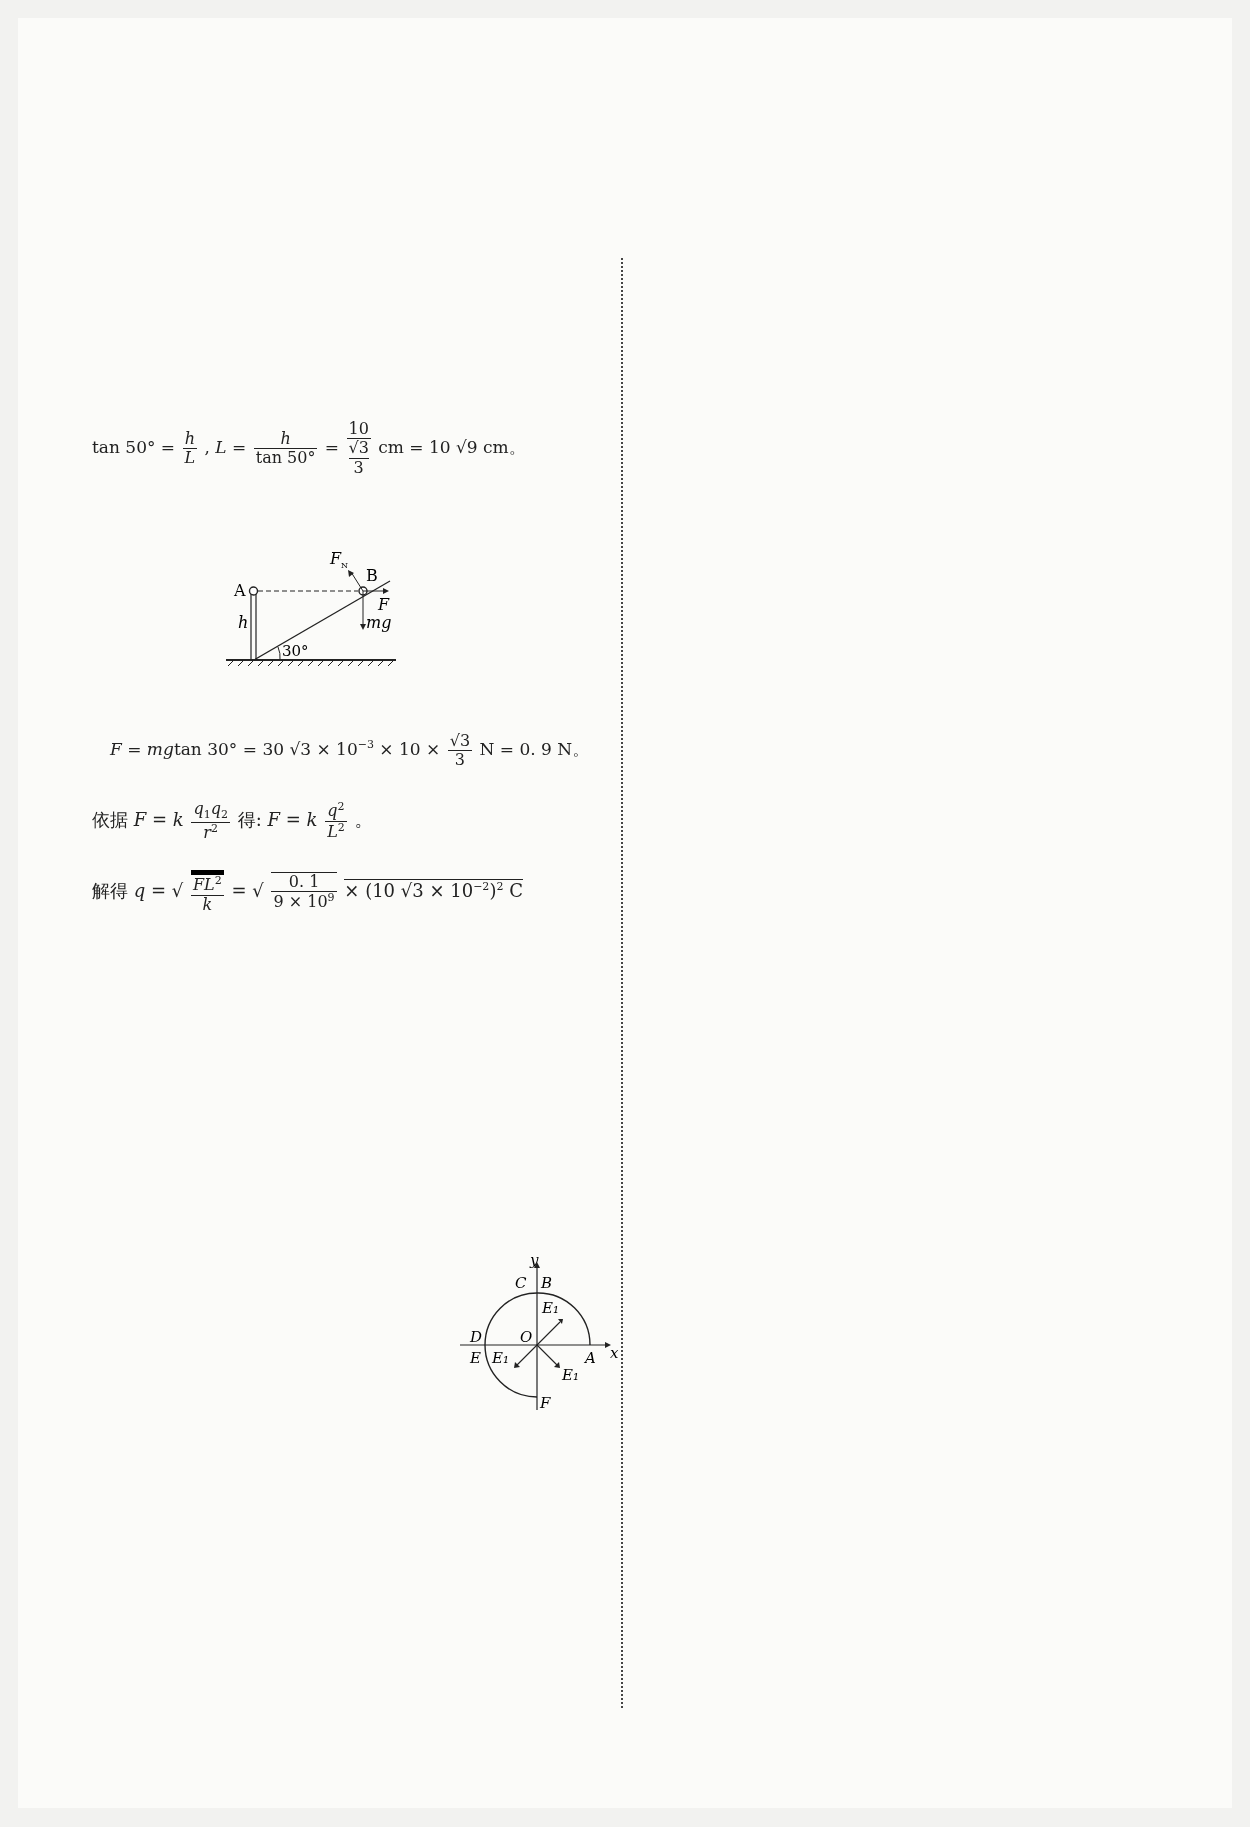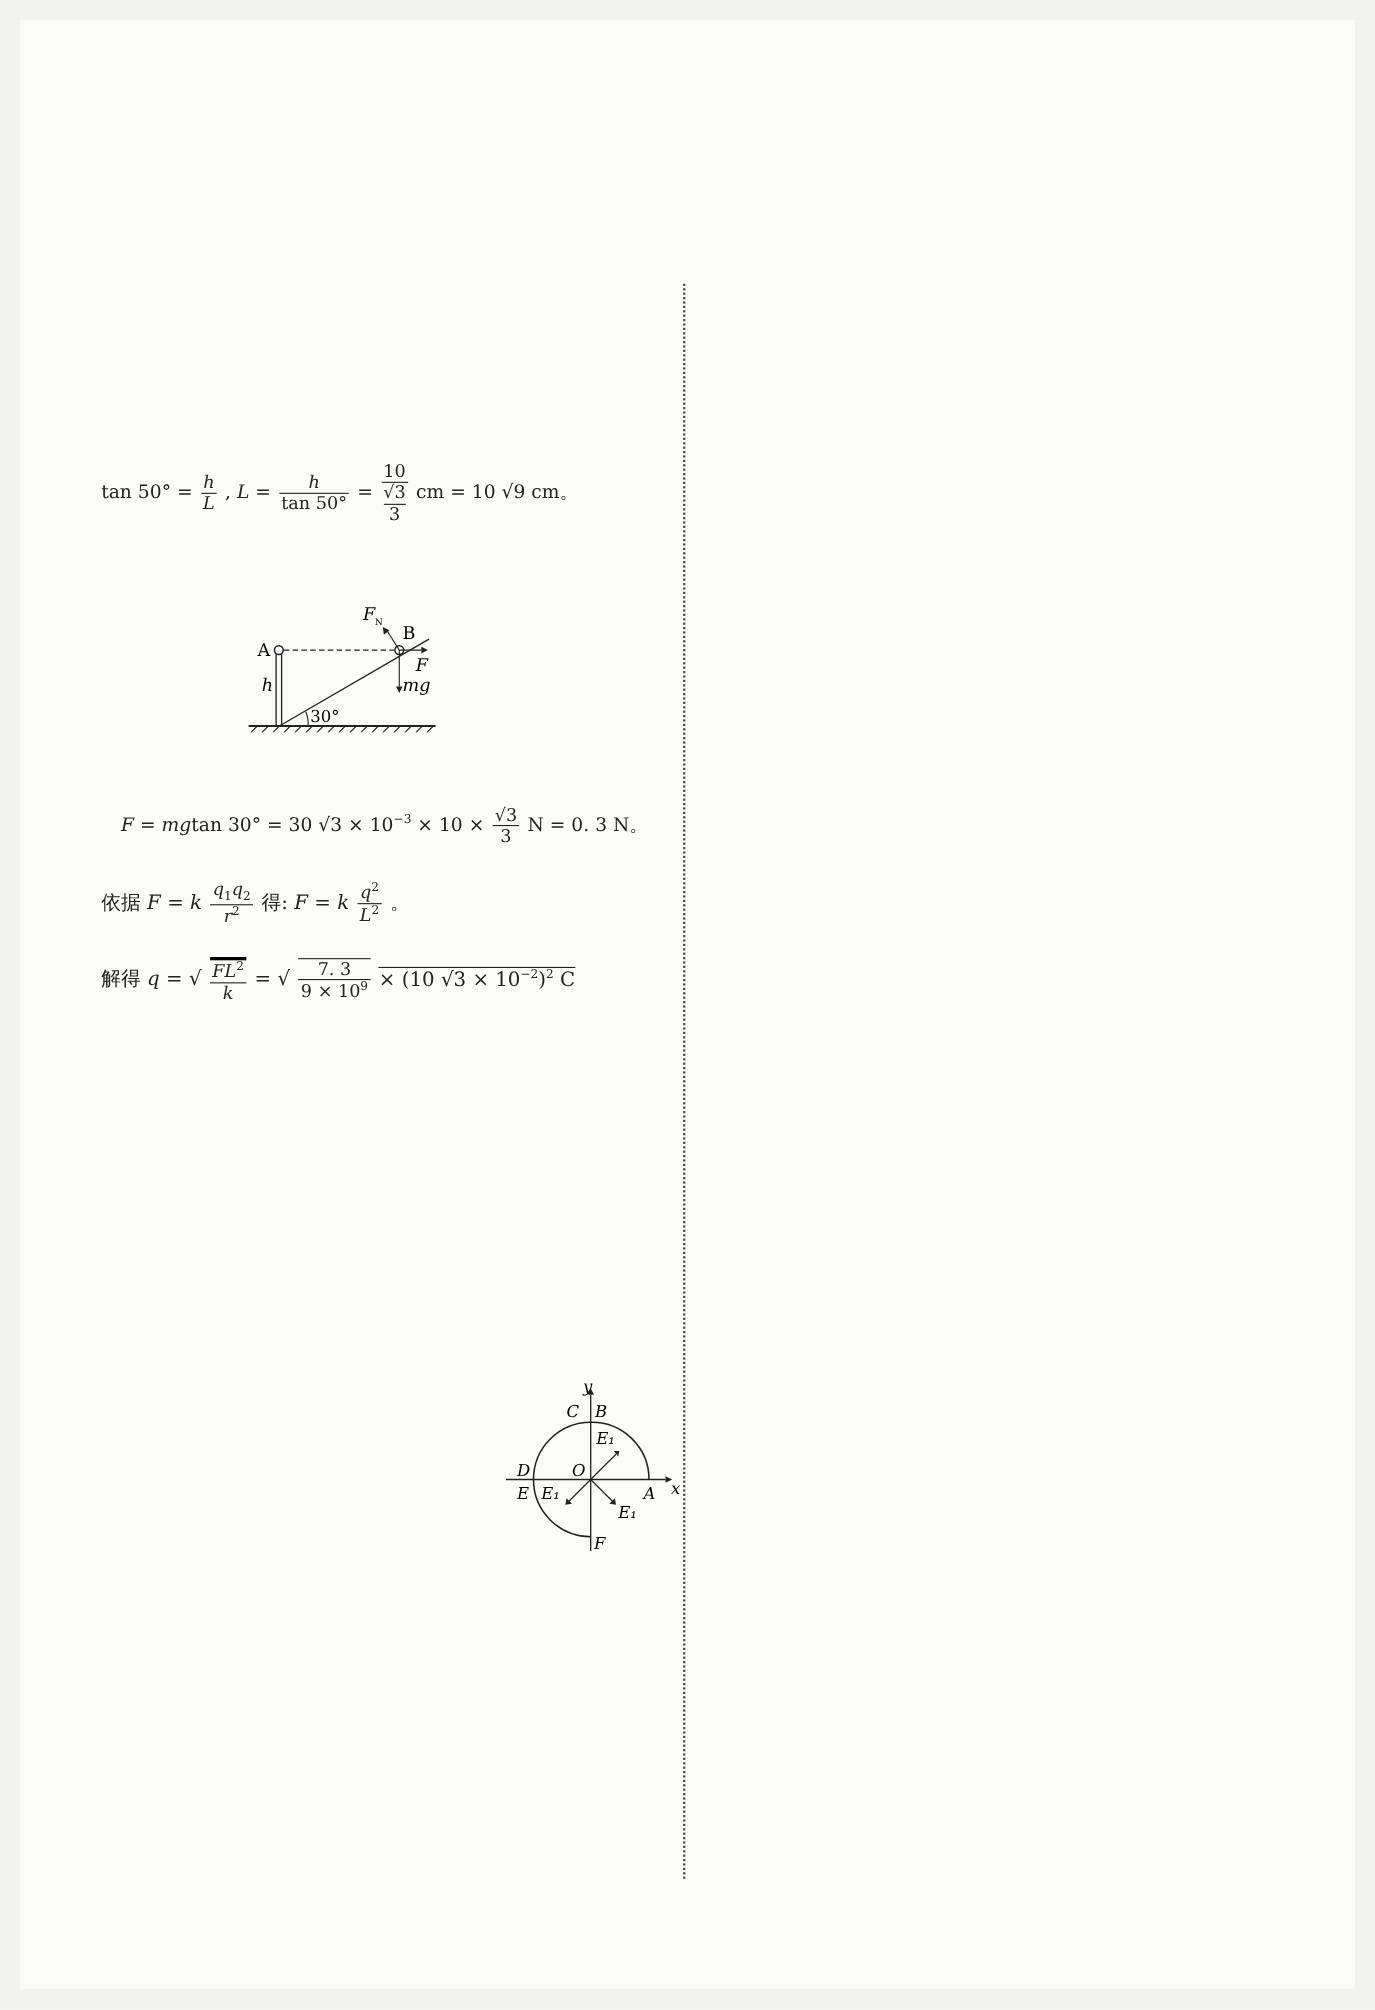--- a/index.html
+++ b/index.html
@@ -91,36 +91,36 @@
     <text x="148" y="80" font-size="16" font-style="italic">mg</text>
     <text x="20" y="80" font-size="16" font-style="italic">h</text>
     <text x="64" y="108" font-size="15">30°</text>
   </svg>
 
   <div class="ln" style="left:92px;top:682px;"></div>
 
   <div class="ln" style="left:110px;top:732px;font-size:17px;">
     <span><i>F</i> = <i>mg</i>tan 30° = 30 √3 × 10<sup>−3</sup> × 10 ×</span>
     <span class="frac"><span class="num">√3</span><span>3</span></span>
-    <span>N = 0. 3 N。</span>
+    <span>N = 0. 9 N。</span>
   </div>
 
   <div class="ln" style="left:92px;top:800px;font-size:18px;">
     <span>依据 <i>F</i> = <i>k</i></span>
     <span class="frac"><span class="num"><i>q</i><sub>1</sub><i>q</i><sub>2</sub></span><span><i>r</i><sup>2</sup></span></span>
     <span>得: <i>F</i> = <i>k</i></span>
     <span class="frac"><span class="num"><i>q</i><sup>2</sup></span><span><i>L</i><sup>2</sup></span></span>
     <span>。</span>
   </div>
 
   <div class="ln" style="left:92px;top:870px;font-size:18px;">
     <span>解得 <i>q</i> = √</span>
-    <span class="frac" style="border-top:3px solid #000000"><span class="num"><i>FL</i><sup>2</sup></span><span><i>k</i></span></span>
+    <span class="frac" style="border-top:5px solid #000000"><span class="num"><i>FL</i><sup>2</sup></span><span><i>k</i></span></span>
     <span>= √</span>
-    <span class="frac" style="border-top:1px solid #222"><span class="num">7. 3</span><span>9 × 10<sup>9</sup></span></span>
+    <span class="frac" style="border-top:1px solid #222"><span class="num">0. 1</span><span>9 × 10<sup>9</sup></span></span>
     <span style="border-top:1px solid #222">× (10 √3 × 10<sup>−2</sup>)<sup>2</sup> C</span>
   </div>
   <div class="ln" style="left:150px;top:928px;font-size:18px;"></div>
 
   <div class="ln h2" style="left:80px;width:520px;top:968px;"></div>
   <div class="ln bracket" style="left:74px;top:1008px;"></div>
   <div class="ln" style="left:74px;top:1046px;"></div>
 
   <div class="ln" style="left:70px;top:1086px;"></div>
   <div class="ln" style="left:92px;top:1136px;"></div>

